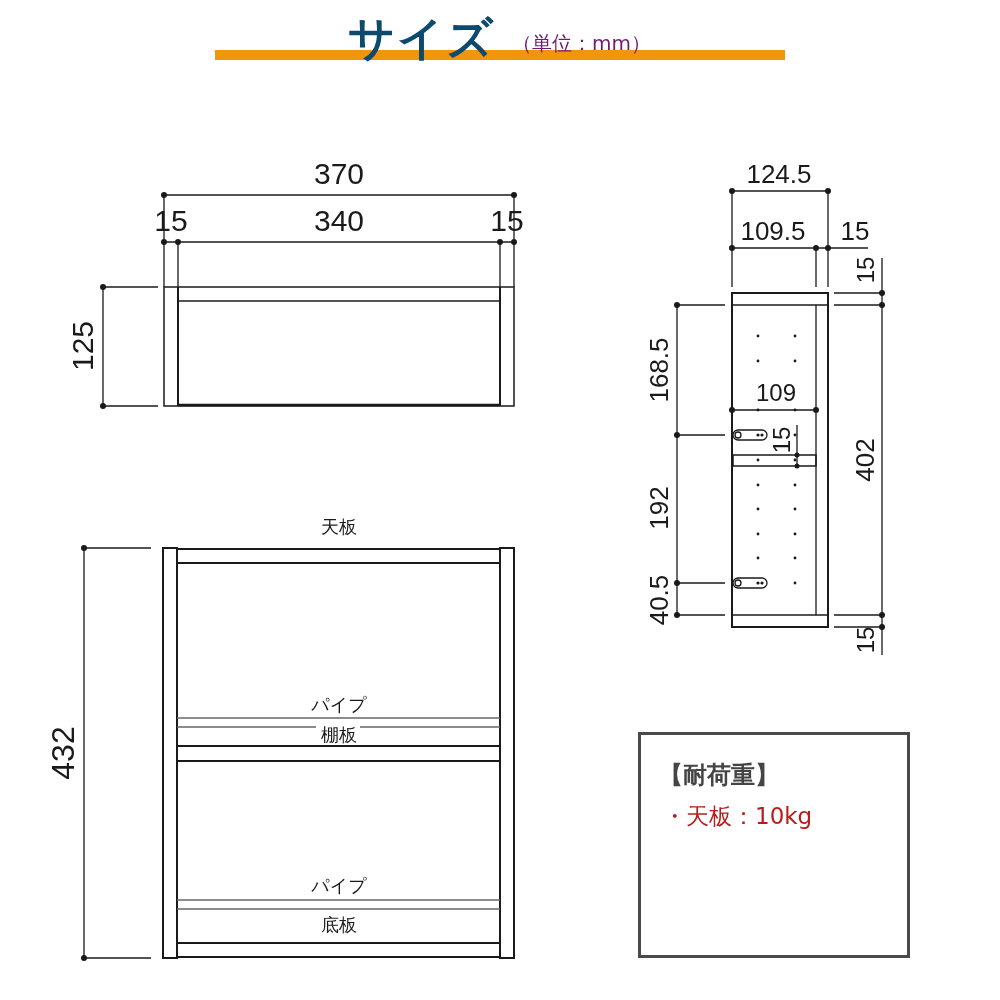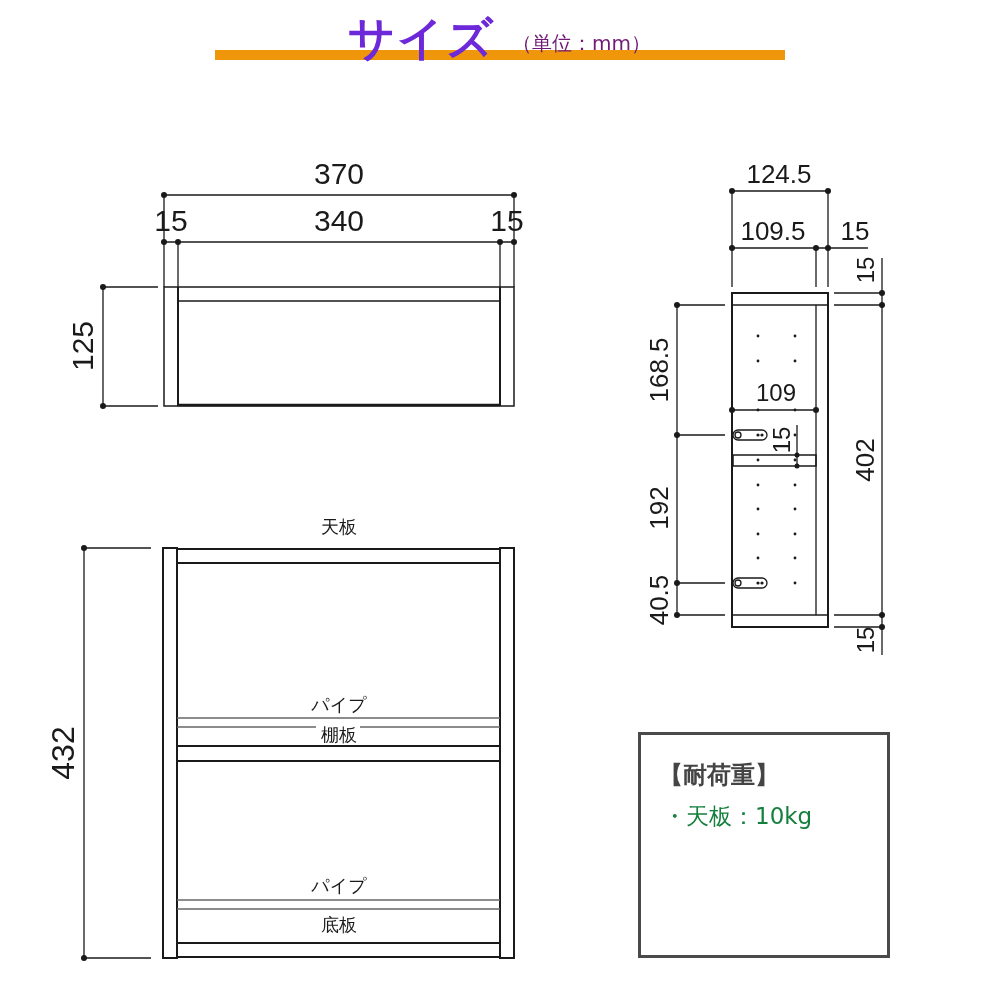--- a/index.html
+++ b/index.html
@@ -1,25 +1,25 @@
 <!DOCTYPE html>
 <html><head>
 <meta charset="utf-8">
 <style>
   html,body{margin:0;padding:0;background:#ffffff;}
   body{width:1000px;height:1000px;position:relative;overflow:hidden;font-family:"DejaVu Sans",sans-serif;color:#222;}
   svg{position:absolute;left:0;top:0;}
   .dim{font-family:"Liberation Sans Narrow","Liberation Sans",sans-serif;font-size:30px;fill:#1a1a1a;}
   .lbl{font-family:"DejaVu Sans",sans-serif;font-size:18px;fill:#1a1a1a;}
-  .title{position:absolute;left:348px;top:8px;font-family:"DejaVu Sans",sans-serif;font-weight:bold;font-size:46px;color:#6d28d9;letter-spacing:2px;}
+  .title{position:absolute;left:348px;top:8px;font-family:"DejaVu Sans",sans-serif;font-weight:bold;font-size:46px;color:#0c4a6e;letter-spacing:2px;}
   .unit{position:absolute;left:512px;top:30px;font-family:"DejaVu Sans",sans-serif;font-size:20px;color:#701a75;}
   .bar{position:absolute;left:215px;top:50px;width:570px;height:10px;background:#f0960a;}
-  .loadbox{position:absolute;left:638px;top:732px;width:252px;height:226px;border:3px solid #4a4a4a;background:#fff;box-sizing:border-box;}
+  .loadbox{position:absolute;left:638px;top:732px;width:272px;height:226px;border:3px solid #4a4a4a;background:#fff;box-sizing:border-box;}
   .loadbox .hd{position:absolute;left:18px;top:24px;font-size:24px;font-weight:bold;color:#444;}
-  .loadbox .it{position:absolute;left:22px;font-size:23px;color:#15803d;}
+  .loadbox .it{position:absolute;left:22px;font-size:23px;color:#b91c1c;}
 </style>
 </head>
 <body>
 
 <div class="bar"></div>
 <div class="title">サイズ</div>
 <div class="unit">（単位：mm）</div>
 
 <svg width="1000" height="1000" viewBox="0 0 1000 1000">
   <g stroke="#1a1a1a" fill="none" stroke-width="1.3">

